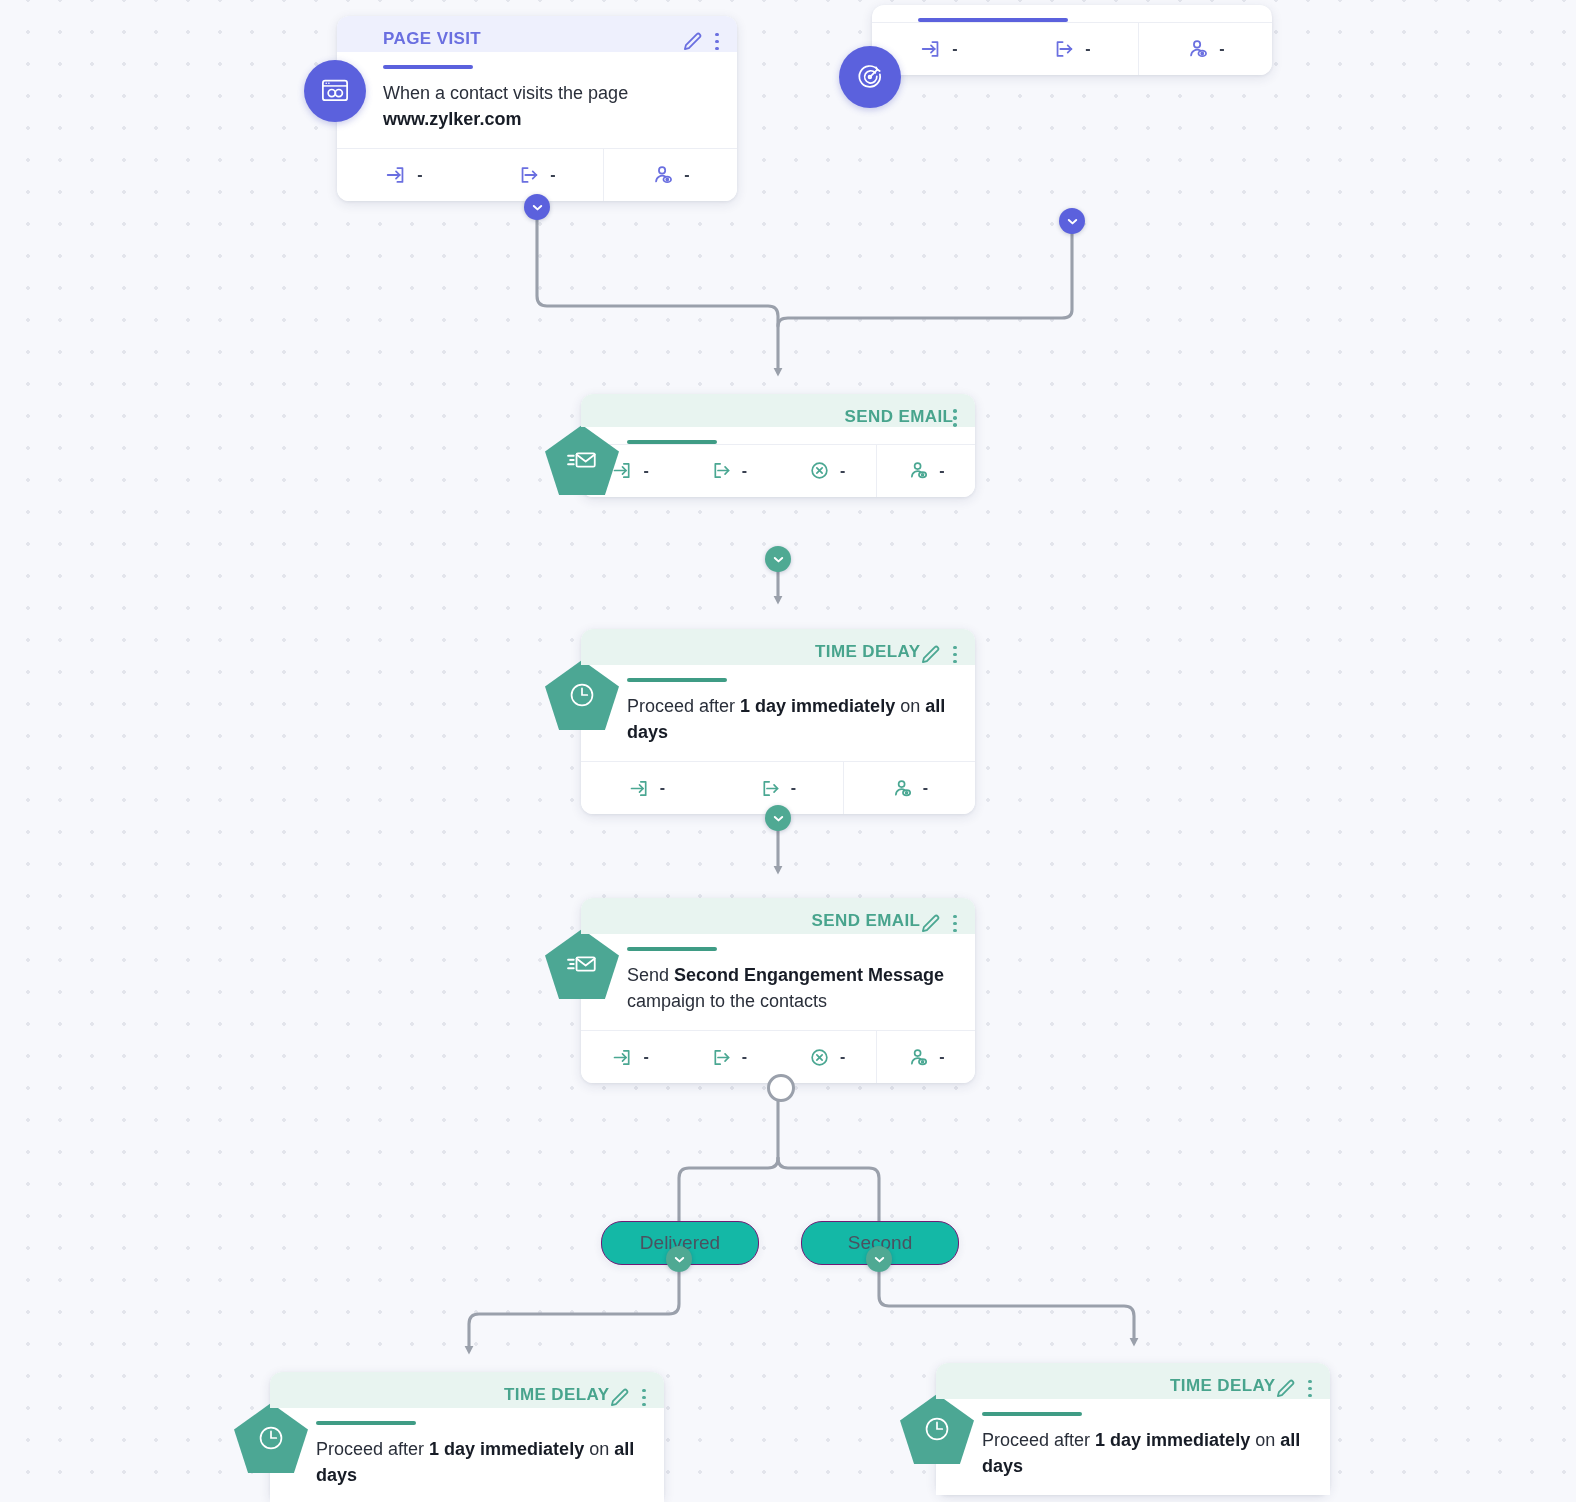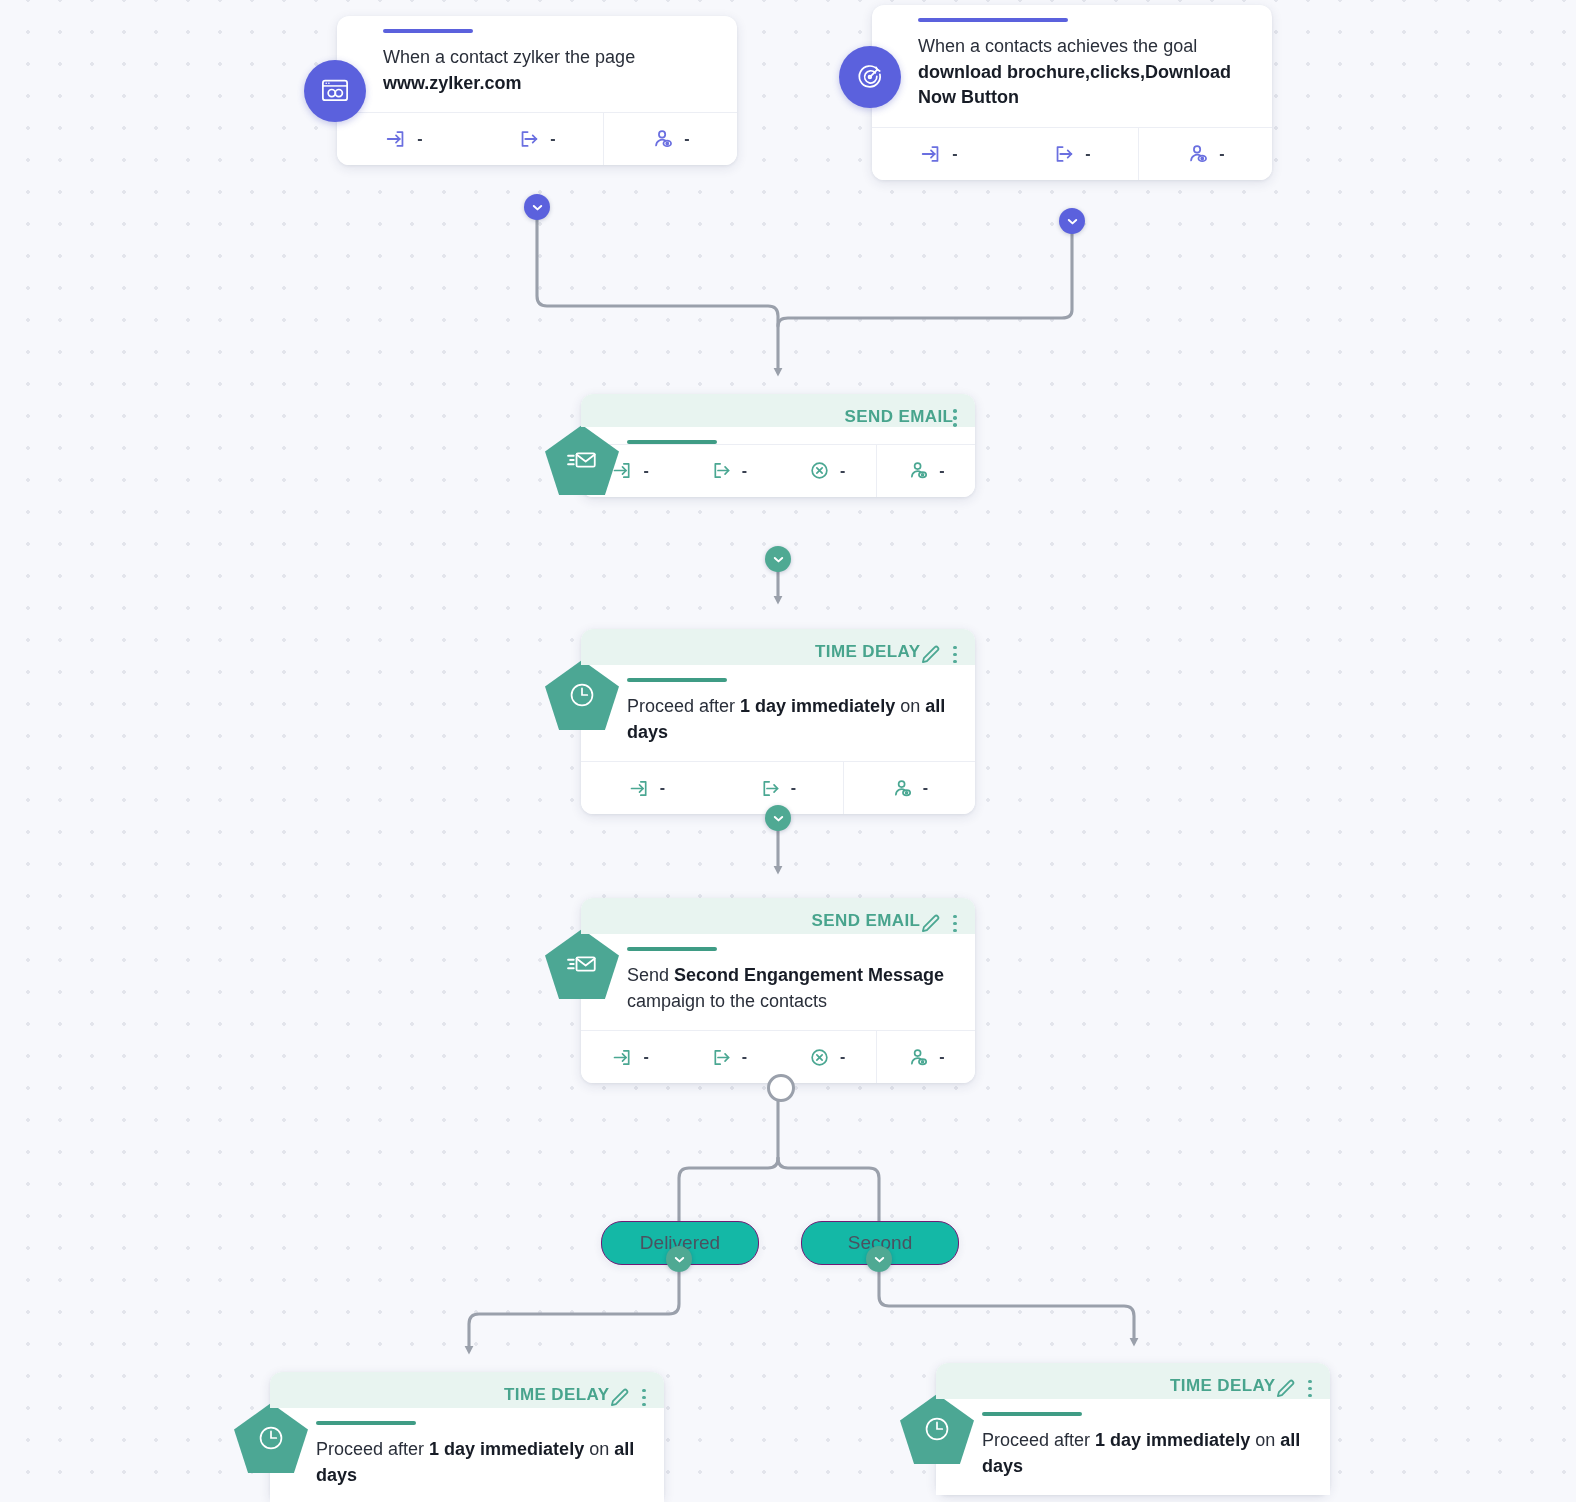--- a/index.html
+++ b/index.html
@@ -142,23 +142,36 @@
     <svg width="30" height="30" viewBox="0 0 26 26" fill="none" stroke="#fff" stroke-width="1.5">
       <rect x="2.5" y="4" width="21" height="17" rx="2"></rect>
       <path d="M2.5,8.6 H23.5" stroke-width="1.3"></path>
       <circle cx="5.4" cy="6.3" r="0.7" fill="#fff" stroke="none"></circle>
       <circle cx="7.7" cy="6.3" r="0.7" fill="#fff" stroke="none"></circle>
       <circle cx="10.2" cy="14.8" r="3.1"></circle>
       <circle cx="16.3" cy="14.8" r="3.1"></circle>
       <path d="M13.3,14.8 H13.3"></path>
     </svg>
   </div>
+  <div class="hdr">
+    <span class="title">PAGE VISIT</span>
+    <span class="hdr-actions">
+      <svg class="ic pencil" width="21" height="21" viewBox="0 0 22 22">
+        <path d="M15.6,3.3 a2.2,2.2 0 0 1 3.1,3.1 L7.2,17.9 L3,19 L4.1,14.8 Z"></path>
+      </svg>
+      <span class="dot-menu">
+        <i></i>
+          <i></i>
+          <i></i>
+      </span>
+    </span>
+  </div>
   <div class="rule"></div>
   <div class="body">
-    <span>When a contact zylker the page </span><b>www.zylker.com</b>
+    <span>When a contact visits the page </span><b>www.zylker.com</b>
   </div>
   <div class="footer">
     <div class="fcell">
       <svg class="ic" width="24" height="24" viewBox="0 0 26 26">
         <path d="M14.5,5.5 H20 V20.5 H14.5"></path>
         <path d="M4,13 H17"></path>
           <path d="M13,9 L17,13 L13,17"></path>
       </svg>
       <span>-</span>
     </div>
@@ -191,23 +204,20 @@
   <div class="badge-round" style="left:-33px;top:41px;">
     <svg width="30" height="30" viewBox="0 0 26 26" fill="none" stroke="#fff" stroke-width="1.5" stroke-linecap="round">
       <path d="M19.5,6.5 a9,9 0 1 0 2.1,4.2"></path>
       <path d="M17.6,9.4 a5.3,5.3 0 1 0 1.3,3.1"></path>
       <path d="M12.9,13.1 L19.3,6.7"></path>
       <path d="M18.2,4.6 L19.4,6.6 L21.4,7.8"></path>
       <circle cx="12.9" cy="13.1" r="1.2"></circle>
     </svg>
   </div>
   <div class="rule" style="width:150px;"></div>
-  <div class="body">
-    <span>When a contacts achieves the goal </span><b>download brochure,clicks,Download Now Button</b>
-  </div>
   <div class="footer">
     <div class="fcell">
       <svg class="ic" width="24" height="24" viewBox="0 0 26 26">
         <path d="M14.5,5.5 H20 V20.5 H14.5"></path>
           <path d="M4,13 H17"></path>
           <path d="M13,9 L17,13 L13,17"></path>
       </svg>
       <span>-</span>
     </div>
     <div class="fcell">

